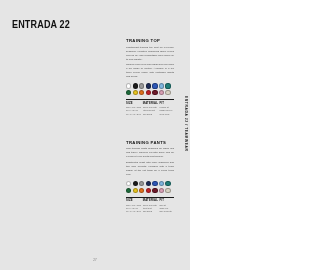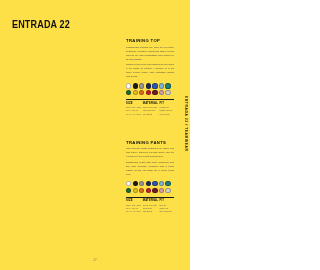--- a/index.html
+++ b/index.html
@@ -12,21 +12,21 @@
 
   body {
     font-family: "Liberation Sans", sans-serif;
     background: #ffffff;
     position: relative;
   }
 
   .page {
     position: absolute;
     inset: 0;
-    background: #fde047;
+    background: #e5e5e5;
     padding-left: 48px;
   }
 
   
   .page-title {
     position: absolute;
     left: 12px;
     top: 18px;
     font-size: 11px;
     font-weight: 700;

